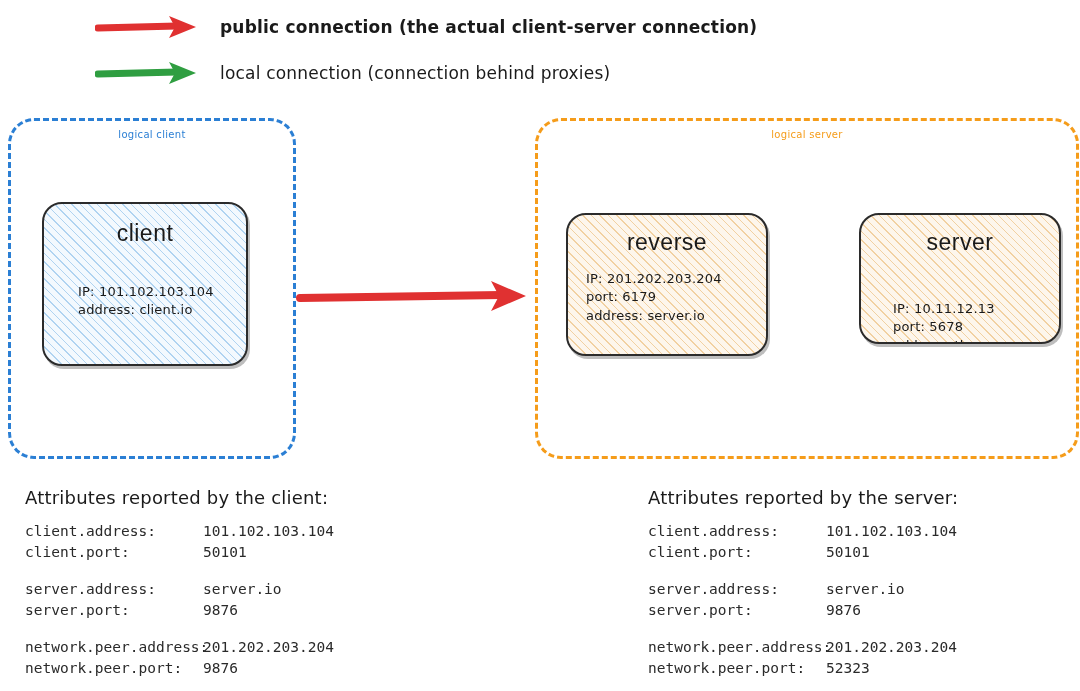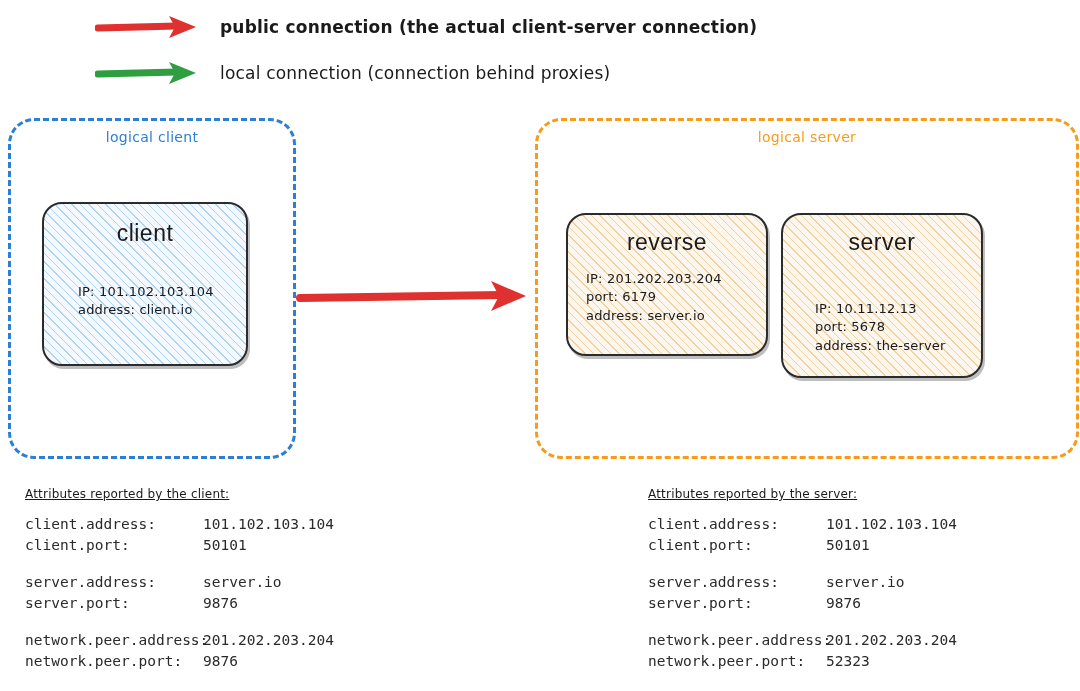--- a/index.html
+++ b/index.html
@@ -51,21 +51,21 @@
   }
   .logical-group.server {
     border-color: #f59c1a;
   }
   .group-label {
     position: absolute;
     top: 8px;
     left: 0;
     right: 0;
     text-align: center;
-    font-size: 14px;
+    font-size: 10px;
     font-family: "DejaVu Sans", sans-serif;
     letter-spacing: 0.3px;
   }
   .group-label.client { color: #2b7fd4; }
   .group-label.server { color: #f59c1a; }
 
   
   .node {
     position: absolute;
     border: 2.5px solid #2b2b2b;
@@ -125,26 +125,25 @@
     left: 295px;
     top: 272px;
     width: 240px;
     height: 48px;
   }
 
   
   .attr-block { position: absolute; }
   .attr-heading {
     font-family: "DejaVu Sans", sans-serif;
-    font-size: 12px;
+    font-size: 18px;
     color: #1a1a1a;
     letter-spacing: 0.2px;
     margin-bottom: 13px;
     white-space: nowrap;
-    text-decoration: underline;
   }
   .attr-table {
     font-family: "DejaVu Sans Mono", monospace;
     font-size: 14.5px;
     color: #2a2a2a;
     line-height: 1.42;
   }
   .attr-row { display: flex; }
   .attr-key { width: 178px; flex: 0 0 178px; white-space: nowrap; }
   .attr-val { white-space: nowrap; }
@@ -196,21 +195,21 @@
     <div class="node-title">
       <div>reverse</div>
     </div>
     <div class="node-props">
       <div>IP: 201.202.203.204</div>
       <div>port: 6179</div>
       <div>address: server.io</div>
     </div>
   </div>
 
-  <div class="node orange" id="server-node" style="left:781px; top:213px; width:202px; height:165px;">
+  <div class="node orange" id="server-node" style="left:859px; top:213px; width:202px; height:131px;">
     <div class="node-title">
       <div>server</div>
     </div>
     <div class="node-props">
       <div>IP: 10.11.12.13</div>
       <div>port: 5678</div>
       <div>address: the-server</div>
     </div>
   </div>
 

